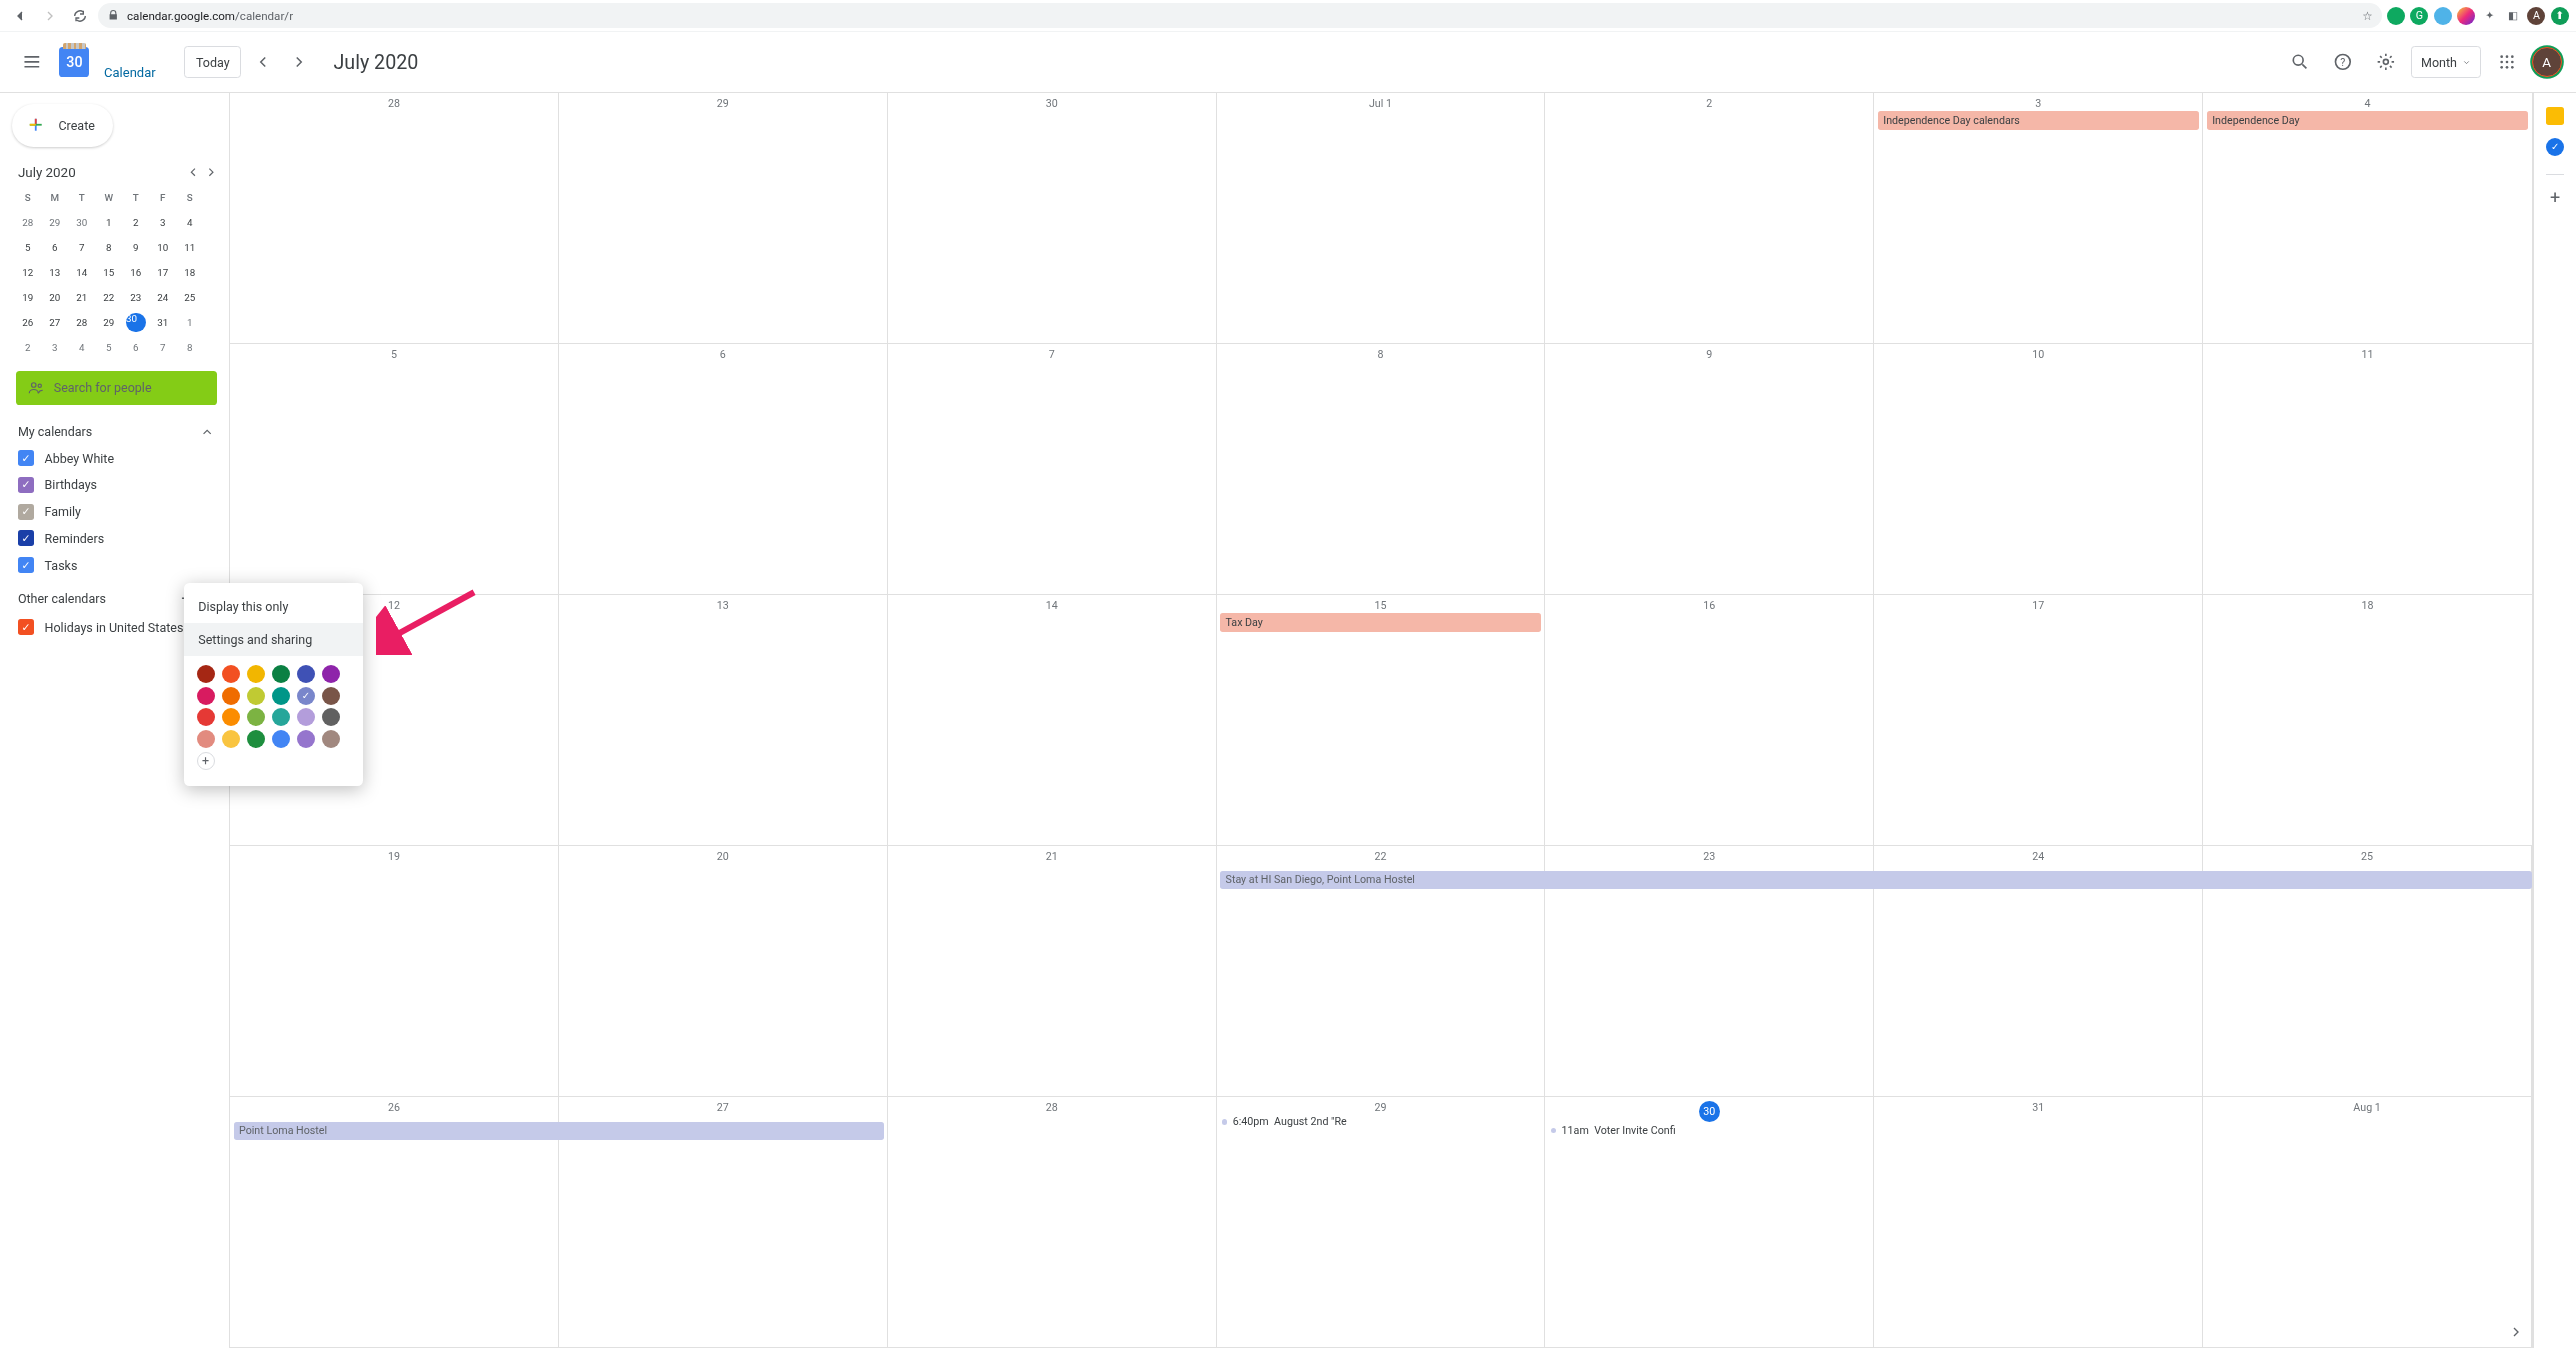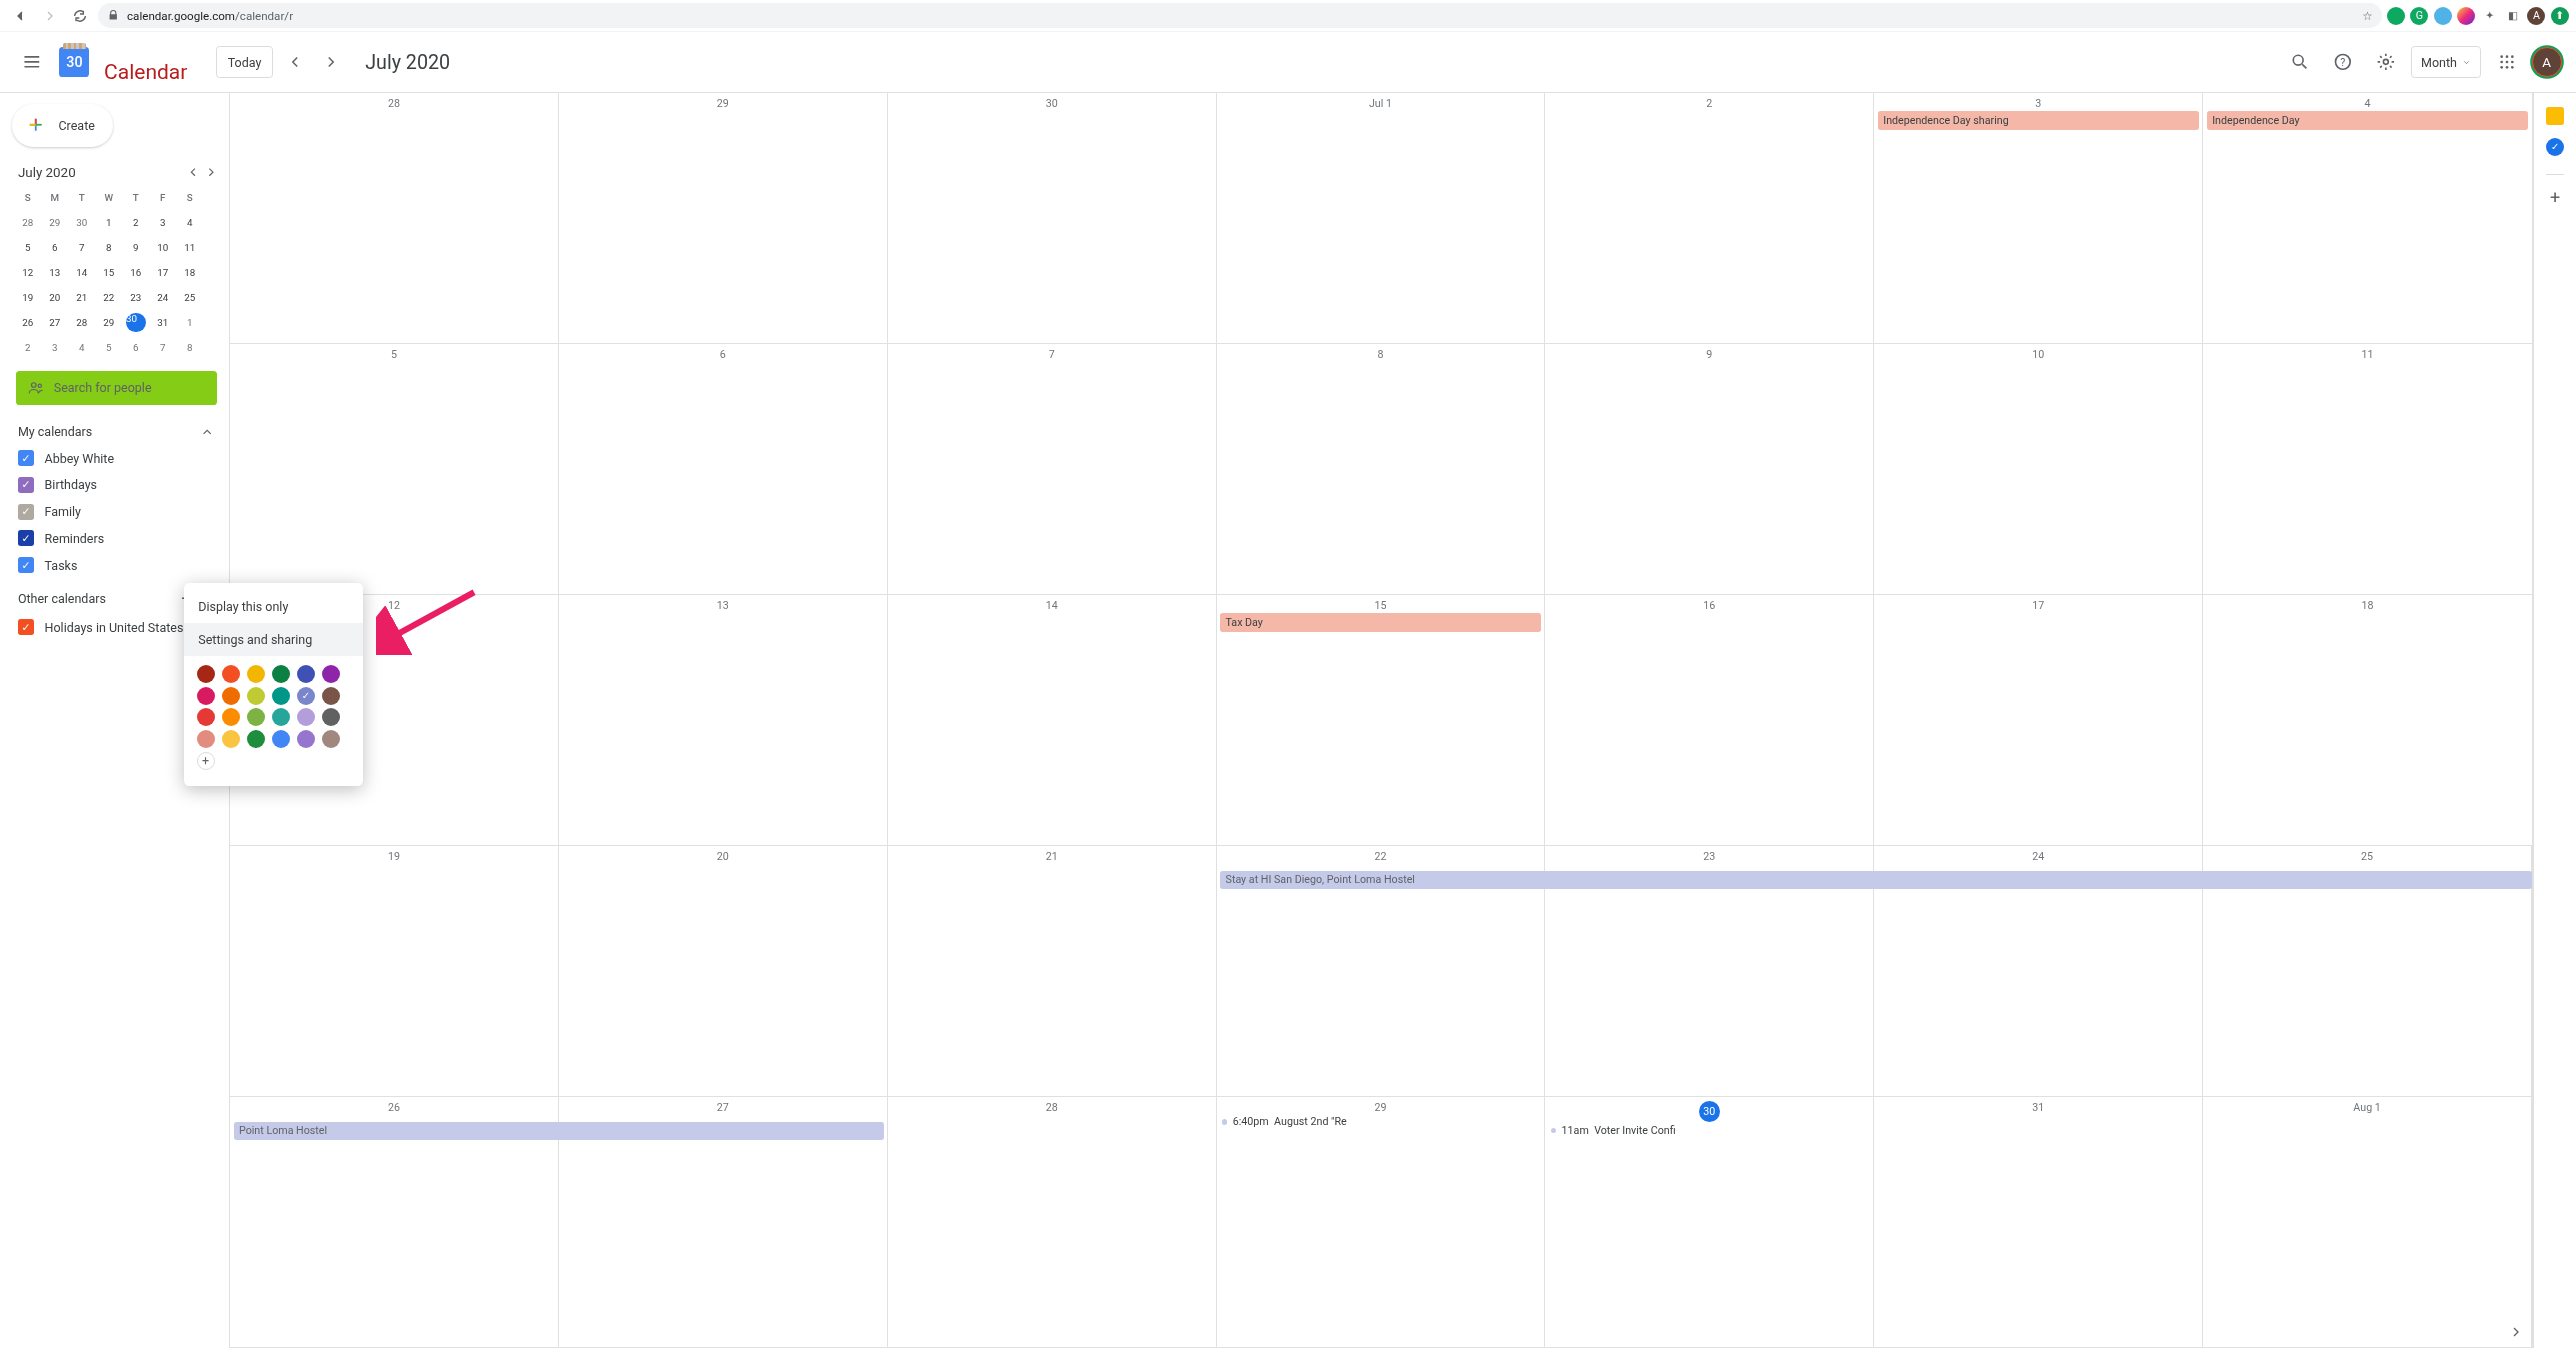--- a/index.html
+++ b/index.html
@@ -12,21 +12,21 @@
   .addr { flex:1; height: 25px; background:#f1f3f4; border-radius: 12.5px; display:flex; align-items:center; padding:0 9px; gap:7.2px; color:#5f6368; font-size:11.6px; }
   .addr .url-host { color:#202124; }
   .ext-icon { width:18px; height:18px; border-radius:50%; display:flex; align-items:center; justify-content:center; font-size:10.7px; color:#fff; }
 
   
   .app-header { height: 61px; display:flex; align-items:center; padding:0 14.3px; border-bottom:0.9px solid #e0e0e0; gap: 7.2px; }
   .burger { width:36px; height:36px; display:flex; align-items:center; justify-content:center; color:#5f6368; }
   .logo { width: 34px; height: 34px; background:#fff; display:flex; align-items:center; justify-content:center; position:relative; }
   .logo-box { width:30px; height:30px; background:#4285f4; border-radius:3.6px; color:#fff; font-weight:500; font-size:14.3px; display:flex; align-items:center; justify-content:center; position:relative; }
   .logo-box::before { content:""; position:absolute; top:-3.6px; left:3.6px; right:3.6px; height:5.4px; background:repeating-linear-gradient(90deg,#d2a56d 0 2.7px,#c7c7c7 2.7px 5.4px); border-radius:1.8px 1.8px 0 0; }
-  .app-name { font-size:21px; color:#b91c1c; margin-left:5.4px; margin-right:21.5px;margin-top:20px; }
+  .app-name { font-size:13px; color:#0369a1; margin-left:5.4px; margin-right:21.5px;margin-top:20px; }
   .today-btn { border:0.9px solid #dadce0; background:#fff; border-radius:3.6px; height:32px; padding:0 10.7px; font-size:12.5px; color:#3c4043; }
   .chevron-btn { width:29px; height:29px; display:flex; align-items:center; justify-content:center; color:#5f6368; }
   .month-title { font-size:19.7px; color:#3c4043; margin-left:12.5px; flex:1; }
   .header-icon { width:36px; height:36px; display:flex; align-items:center; justify-content:center; color:#5f6368; }
   .view-select { border:0.9px solid #dadce0; border-radius:3.6px; height:32px; padding:0 9px; display:flex; align-items:center; gap:5.4px; color:#3c4043; font-size:12.5px; }
   .grid-apps { width:36px; height:36px; display:flex; align-items:center; justify-content:center; color:#5f6368; }
   .avatar { width:30px; height:30px; border-radius:50%; background:#5f4339; color:#fff; display:flex; align-items:center; justify-content:center; font-size:13.4px; border:1.8px solid #f25022; box-shadow:0 0 0 1.8px #0f9d58; }
 
   
   .main { display:flex; height: calc(100vh - 93px); position:relative; }
@@ -341,21 +341,21 @@
             <div class="datelabel">30</div>
           </div>
           <div class="cell">
             <div class="datelabel">Jul 1</div>
           </div>
           <div class="cell">
             <div class="datelabel">2</div>
           </div>
           <div class="cell">
             <div class="datelabel">3</div>
-            <div class="event-chip">Independence Day sharing</div>
+            <div class="event-chip">Independence Day calendars</div>
           </div>
           <div class="cell">
             <div class="datelabel">4</div>
             <div class="event-chip">Independence Day</div>
           </div>
         </div>
         <div class="week">
           <div class="cell">
             <div class="datelabel">5</div>
           </div>

